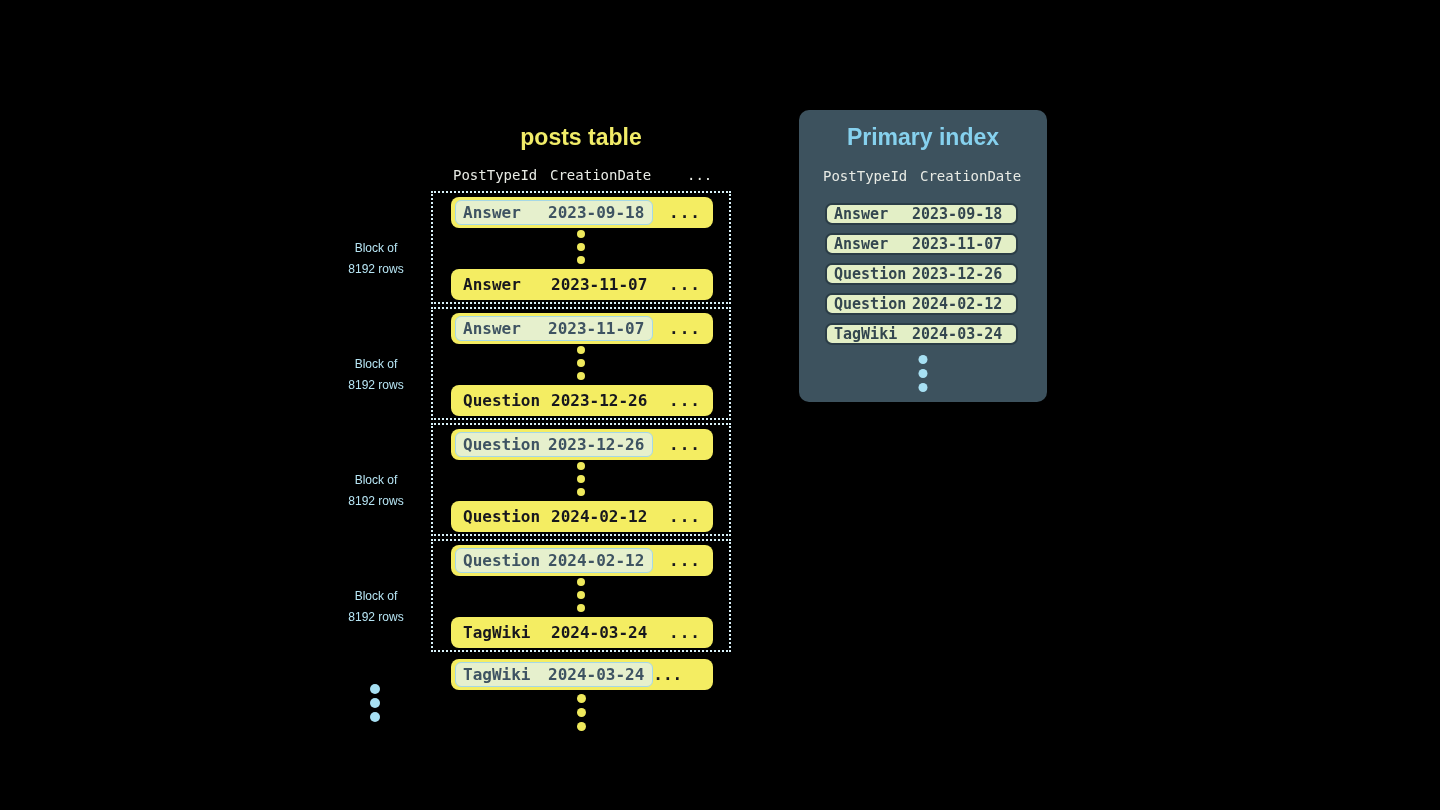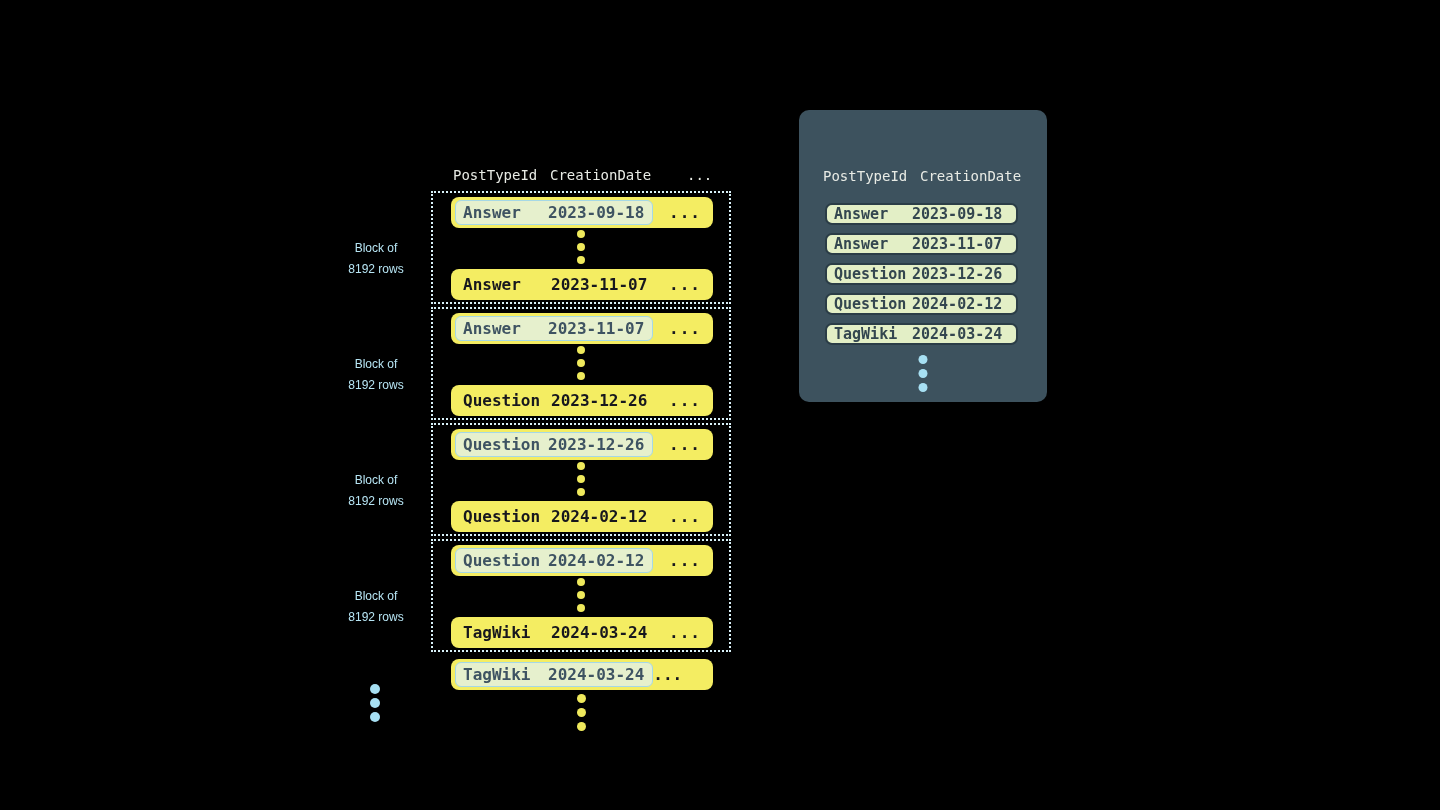--- a/index.html
+++ b/index.html
@@ -128,20 +128,21 @@
   .ir-0{top:93px;} .ir-1{top:123px;} .ir-2{top:153px;} .ir-3{top:183px;} .ir-4{top:213px;}
   .irow .itype{display:inline-block;width:78px;}
   .index-dots{left:50%;transform:translateX(-50%);top:245px;gap:5px;}
   .index-dots .dot{width:9px;height:9px;background:var(--dot-blue);}
 </style>
 </head>
 <body>
 
 <div class="canvas">
 
+  <div class="posts-title">posts table</div>
   <div class="posts-headers">
     <span class="ph-0">PostTypeId</span>
     <span class="ph-1">CreationDate</span>
     <span class="ph-2">...</span>
   </div>
 
   <div class="block-label bl-0">
     <div>Block of</div>
     <div>8192 rows</div>
   </div>
@@ -251,20 +252,21 @@
     <div class="dot"></div>
     <div class="dot"></div>
   </div>
   <div class="vdots left-dots">
     <div class="dot"></div>
     <div class="dot"></div>
     <div class="dot"></div>
   </div>
 
   <div class="index-panel">
+    <div class="index-title">Primary index</div>
     <div class="index-headers">
       <span class="mono ih-0">PostTypeId</span>
       <span class="mono ih-1">CreationDate</span>
     </div>
     <div class="irow ir-0">
       <span class="itype">Answer</span>
       <span class="idate">2023-09-18</span>
     </div>
     <div class="irow ir-1">
       <span class="itype">Answer</span>

